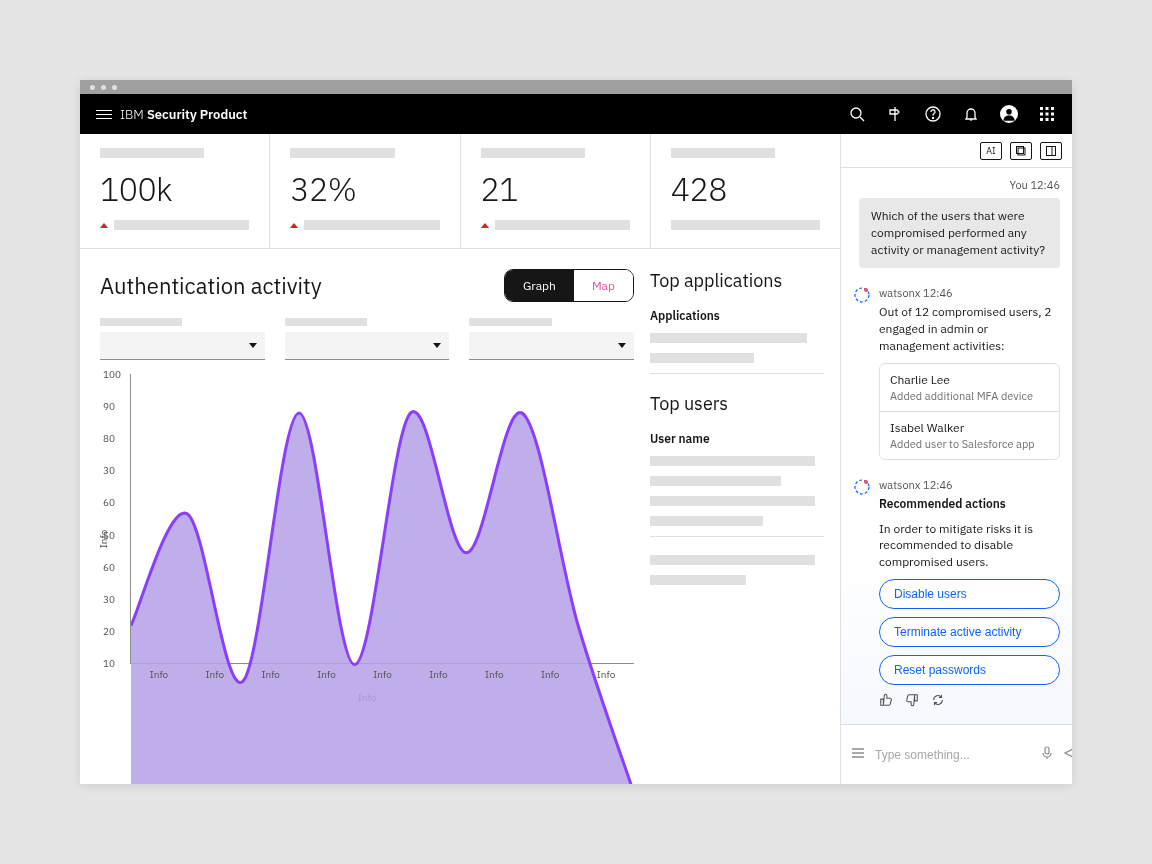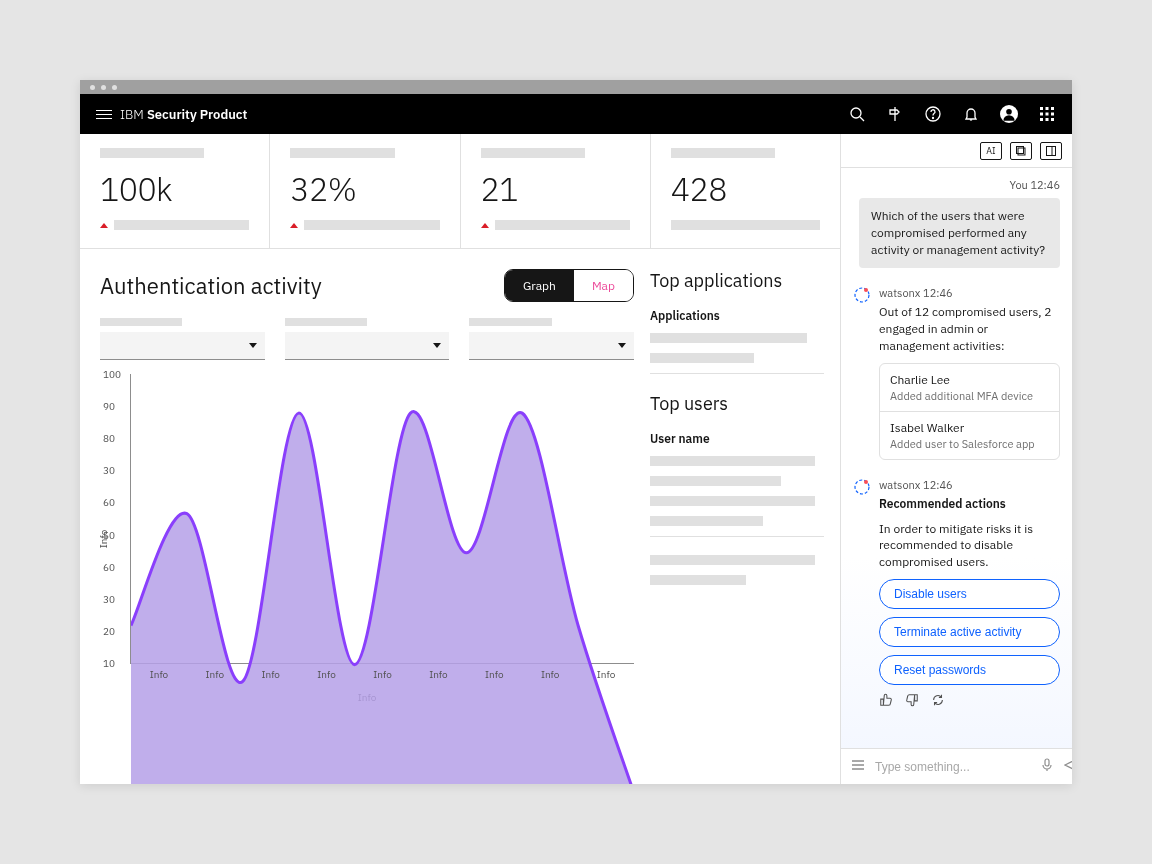--- a/index.html
+++ b/index.html
@@ -163,21 +163,21 @@
   .bot-text { font-size:12px; line-height:1.4; margin-bottom:8px; }
   .bot-strong { font-weight:600; }
   .card-list { border:1px solid #e0e0e0; border-radius:6px; overflow:hidden; margin-bottom:4px; }
   .card-item { padding:8px 10px; }
   .card-item + .card-item { border-top:1px solid #e0e0e0; }
   .card-name { font-size:12px; color:#161616; margin-bottom:2px; }
   .card-sub { font-size:11px; color:#6f6f6f; }
   .action-btn { display:block; width:100%; text-align:left; border:1px solid #0f62fe; color:#0f62fe; background:#fff; border-radius:16px; padding:7px 14px; font-size:12px; margin-bottom:8px; cursor:pointer; }
   .fb-row { display:flex; gap:12px; margin-top:4px; color:#525252; }
   .fb-row svg { cursor:pointer; }
-  .chat-input-row { height:36px; border-top:1px solid #e0e0e0; background:#fff; display:flex; align-items:center; padding:0 10px; gap:10px; }
+  .chat-input-row { height:60px; border-top:1px solid #e0e0e0; background:#fff; display:flex; align-items:center; padding:0 10px; gap:10px; }
   .chat-input { flex:1; border:none; outline:none; font-size:12px; color:#161616; background:transparent; }
   .chat-input::placeholder { color:#a8a8a8; }
 </style>
 </head>
 <body>
 
 <div class="window">
   <div class="traffic-bar">
     <div class="traffic-dot"></div>
     <div class="traffic-dot"></div>

